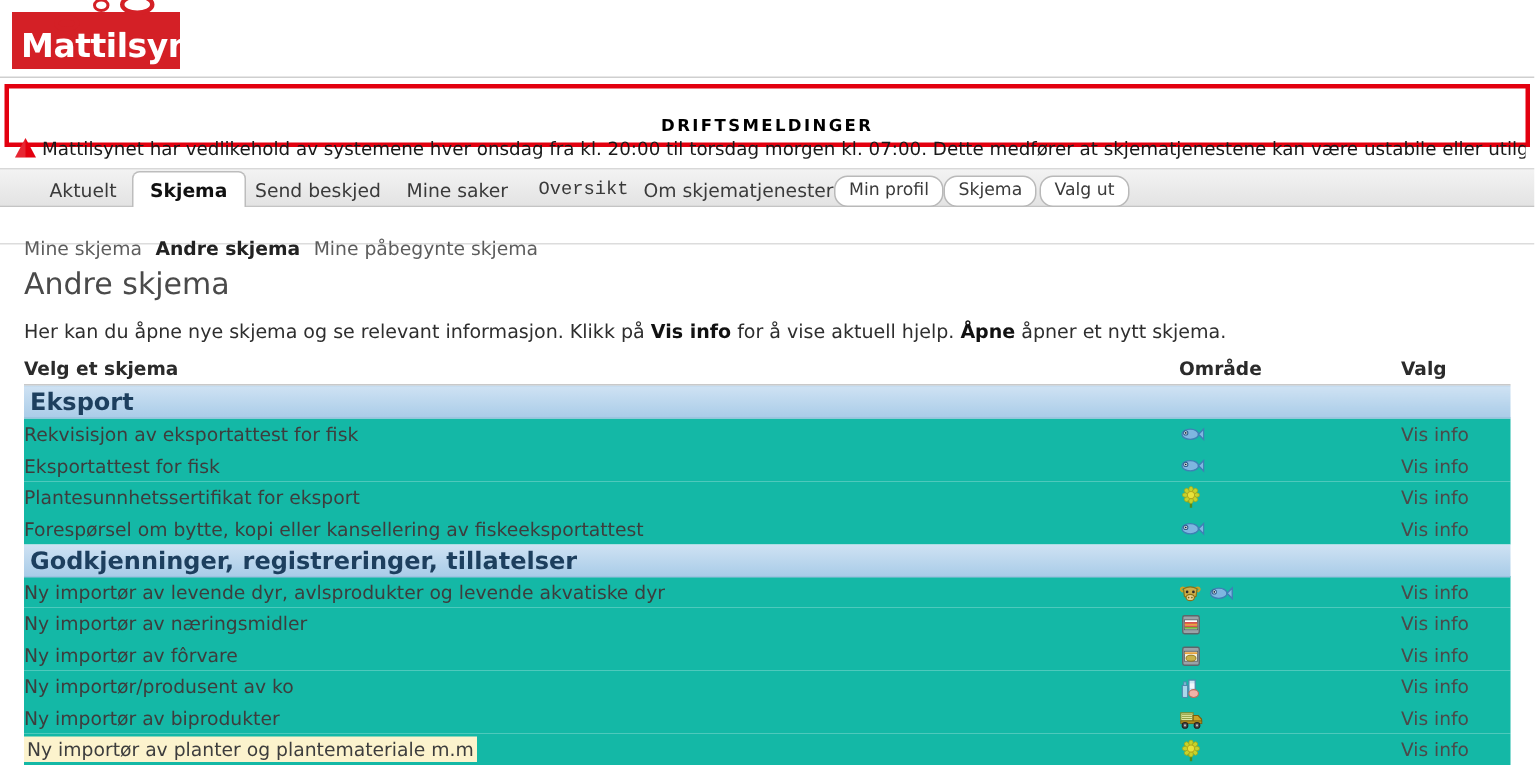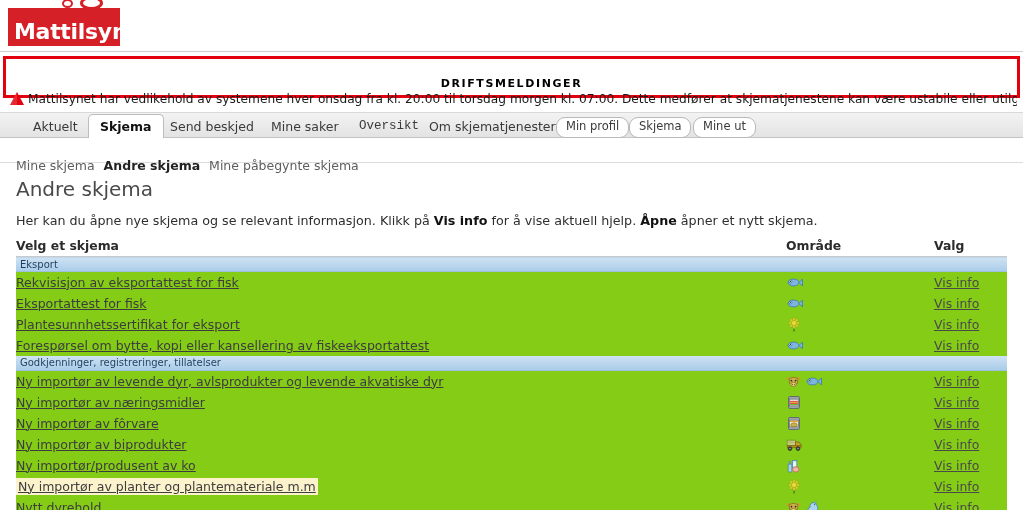--- a/index.html
+++ b/index.html
@@ -185,33 +185,32 @@
     border-bottom: 1px solid #c9c9c9;
     padding: 0 0 3px 0;
     height: 18px;
   }
   th.col-name  { width: 770px; padding-left: 2px; }
   th.col-area  { width: 148px; }
   th.col-valg  { width: 73px; margin-left: 22px;  }
 
   tr.section-row td {
     background: linear-gradient(to bottom, #cfe2f3 0%, #a9cce8 100%);
-    font-weight: normal;
+    font-weight: bold;
     color: #1d3f5e;
-    font-size: 10px;
+    font-size: 16px;
     height: 15px;
     padding: 1px 0 1px 4px;
     border-bottom: 1px solid #9dc2e0;
   }
   tr.form-row td {
     height: 21px;
     padding: 0;
     vertical-align: middle;
-    background: #84cc16;
-    text-decoration: underline;
+    background: #14b8a6;
   }
   td.cell-name {
     padding-left: 10px;
     color: #3d3d3d;
     font-size: 12.5px;
     white-space: nowrap;
   }
   td.cell-name .hl {
     background: #fcf3cd;
     padding: 1px 2px;
@@ -256,21 +255,21 @@
 
 <div id="tabbar">
     <div class="tab" style="left: 22px;"><span>Aktuelt</span></div>
     <div class="tab active" style="left: 88px;"><span>Skjema</span></div>
     <div class="tab" style="left: 159px;"><span>Send beskjed</span></div>
     <div class="tab" style="left: 260px;"><span>Mine saker</span></div>
     <div class="tab" style="left: 348px; font-family: Liberation Mono, monospace;"><span>Oversikt</span></div>
     <div class="tab" style="left: 418px;"><span>Om skjematjenester</span></div>
     <div class="pillbtn" style="left: 556px;">Min profil</div>
     <div class="pillbtn" style="left: 629px;">Skjema</div>
-    <div class="pillbtn" style="left: 693px;">Mine ut</div>
+    <div class="pillbtn" style="left: 693px;">Valg ut</div>
   </div>
 
 <div id="subnav"><span class="subnav-item">Mine skjema</span><span class="subnav-item current">Andre skjema</span><span class="subnav-item">Mine påbegynte skjema</span></div>
 
 <div id="content">
   <h1 id="page-title">Andre skjema</h1>
   <div id="page-intro">
     <span>Her kan du åpne nye skjema og se relevant informasjon. Klikk på </span><b>Vis info</b><span> for å vise aktuell hjelp. </span><b>Åpne</b><span> åpner et nytt skjema.</span>
   </div>
 
@@ -369,41 +368,41 @@
           <td class="cell-name"><span>Ny importør av fôrvare</span></td>
           <td class="cell-area"><svg class="icon" width="17" height="15" viewBox="0 0 17 15">
               <rect x="2.5" y="1.5" width="11" height="12" rx="1.2" fill="#9aa3a8" stroke="#5d666b" stroke-width="0.9"></rect>
               <rect x="3.6" y="4.2" width="8.8" height="6.6" fill="#f2efdc" stroke="#5d666b" stroke-width="0.6"></rect>
               <path d="M3.8 5.4 h8.4" stroke="#e8a33d" stroke-width="1.3"></path>
               <ellipse cx="8" cy="8.8" rx="3.3" ry="2.0" fill="#c8b24a" stroke="#8a7016" stroke-width="0.6"></ellipse>
             </svg></td>
           <td class="cell-valg">Vis info</td>
         </tr>
         <tr class="form-row">
+          <td class="cell-name"><span>Ny importør/produsent av ko</span></td>
+          <td class="cell-area"><svg class="icon" width="17" height="15" viewBox="0 0 17 15">
+              <path d="M2.2 6 h3.6 v7.2 a0.8 0.8 0 0 1 -0.8 0.8 h-2 a0.8 0.8 0 0 1 -0.8 -0.8 Z" fill="#a8d8ea" stroke="#4f87ad" stroke-width="0.8"></path>
+              <rect x="3.2" y="3.6" width="1.6" height="2.4" fill="#8cc3dc" stroke="#4f87ad" stroke-width="0.6"></rect>
+              <rect x="6.6" y="2.4" width="4.2" height="8.2" fill="#cfe8f4" stroke="#4f87ad" stroke-width="0.8"></rect>
+              <rect x="7.2" y="4.6" width="3" height="3.2" fill="#ffffff" opacity="0.7"></rect>
+              <ellipse cx="9.8" cy="11.4" rx="3.2" ry="2.6" fill="#f2b3a8" stroke="#c06a5c" stroke-width="0.8"></ellipse>
+            </svg></td>
+          <td class="cell-valg">Vis info</td>
+        </tr>
+        <tr class="form-row">
           <td class="cell-name"><span>Ny importør av biprodukter</span></td>
           <td class="cell-area"><svg class="icon" width="17" height="15" viewBox="0 0 17 15">
               <rect x="1.2" y="3.2" width="8.2" height="5.4" fill="#dfe6a0" stroke="#7a8a2a" stroke-width="0.8"></rect>
               <path d="M2 4.2 h6.6 M2 5.6 h6.6 M2 7 h6.6" stroke="#8a9a3a" stroke-width="0.6"></path>
               <path d="M9.4 5 h3.4 l2.2 2.4 v1.6 h-5.6 Z" fill="#c9a227" stroke="#7a5f10" stroke-width="0.8"></path>
               <rect x="1.2" y="8.6" width="14" height="1.8" fill="#b08f1e" stroke="#7a5f10" stroke-width="0.6"></rect>
               <circle cx="4" cy="11.6" r="1.9" fill="#4a4a4a" stroke="#222" stroke-width="0.7"></circle>
               <circle cx="12" cy="11.6" r="1.9" fill="#4a4a4a" stroke="#222" stroke-width="0.7"></circle>
               <circle cx="4" cy="11.6" r="0.7" fill="#bbb"></circle>
               <circle cx="12" cy="11.6" r="0.7" fill="#bbb"></circle>
-            </svg></td>
-          <td class="cell-valg">Vis info</td>
-        </tr>
-        <tr class="form-row">
-          <td class="cell-name"><span>Ny importør/produsent av ko</span></td>
-          <td class="cell-area"><svg class="icon" width="17" height="15" viewBox="0 0 17 15">
-              <path d="M2.2 6 h3.6 v7.2 a0.8 0.8 0 0 1 -0.8 0.8 h-2 a0.8 0.8 0 0 1 -0.8 -0.8 Z" fill="#a8d8ea" stroke="#4f87ad" stroke-width="0.8"></path>
-              <rect x="3.2" y="3.6" width="1.6" height="2.4" fill="#8cc3dc" stroke="#4f87ad" stroke-width="0.6"></rect>
-              <rect x="6.6" y="2.4" width="4.2" height="8.2" fill="#cfe8f4" stroke="#4f87ad" stroke-width="0.8"></rect>
-              <rect x="7.2" y="4.6" width="3" height="3.2" fill="#ffffff" opacity="0.7"></rect>
-              <ellipse cx="9.8" cy="11.4" rx="3.2" ry="2.6" fill="#f2b3a8" stroke="#c06a5c" stroke-width="0.8"></ellipse>
             </svg></td>
           <td class="cell-valg">Vis info</td>
         </tr>
         <tr class="form-row">
           <td class="cell-name"><span class="hl">Ny importør av planter og plantemateriale m.m</span></td>
           <td class="cell-area"><svg class="icon" width="17" height="15" viewBox="0 0 17 15">
               <path d="M8 8 L8 14.5" stroke="#4f8a1e" stroke-width="1.6" fill="none"></path>
               <path d="M8 11.5 C5.5 11.5 4.5 10 4.5 10 C6.5 9 8 10.4 8 11.5 Z" fill="#6fae33"></path>
               <ellipse cx="11.70" cy="6.00" rx="2.0" ry="1.5" fill="#c8d22a" stroke="#9aa51d" stroke-width="0.5" transform="rotate(0 11.70 6.00)"></ellipse>
               <ellipse cx="10.62" cy="8.62" rx="2.0" ry="1.5" fill="#c8d22a" stroke="#9aa51d" stroke-width="0.5" transform="rotate(45 10.62 8.62)"></ellipse>

